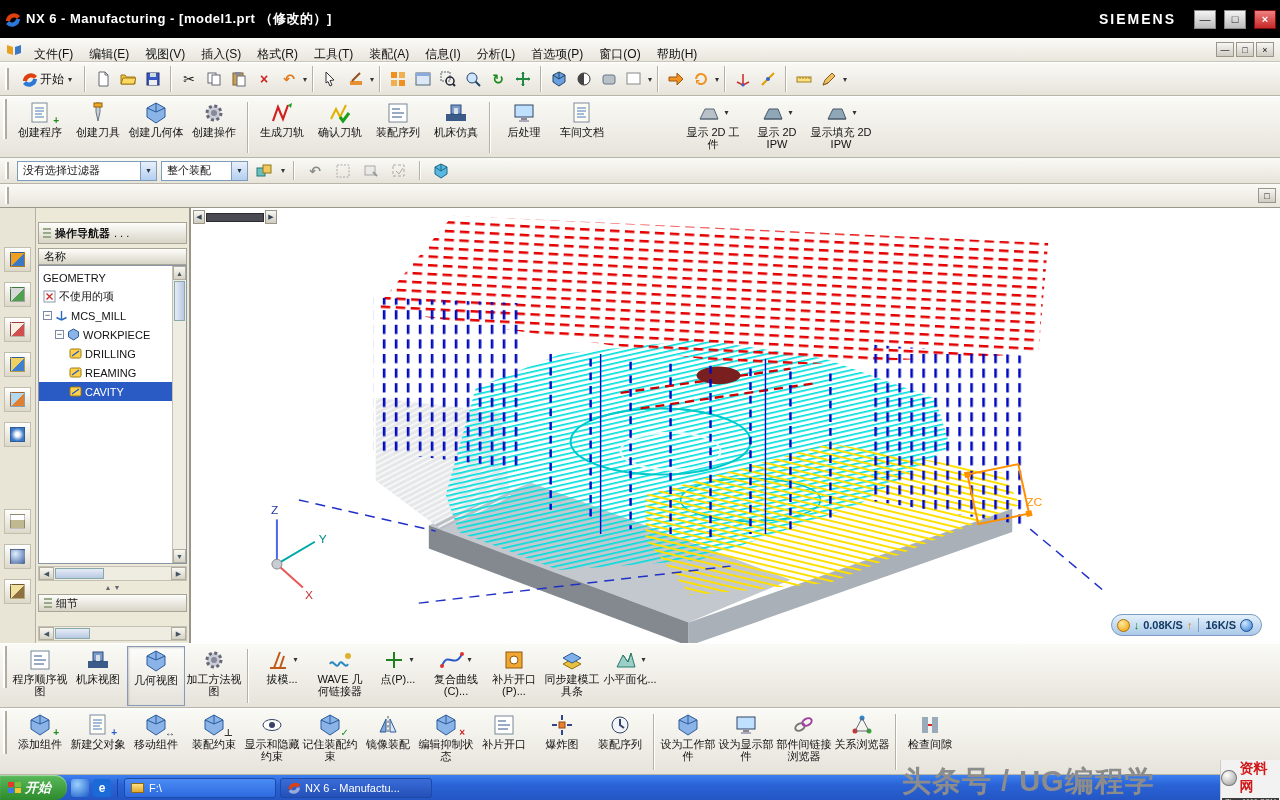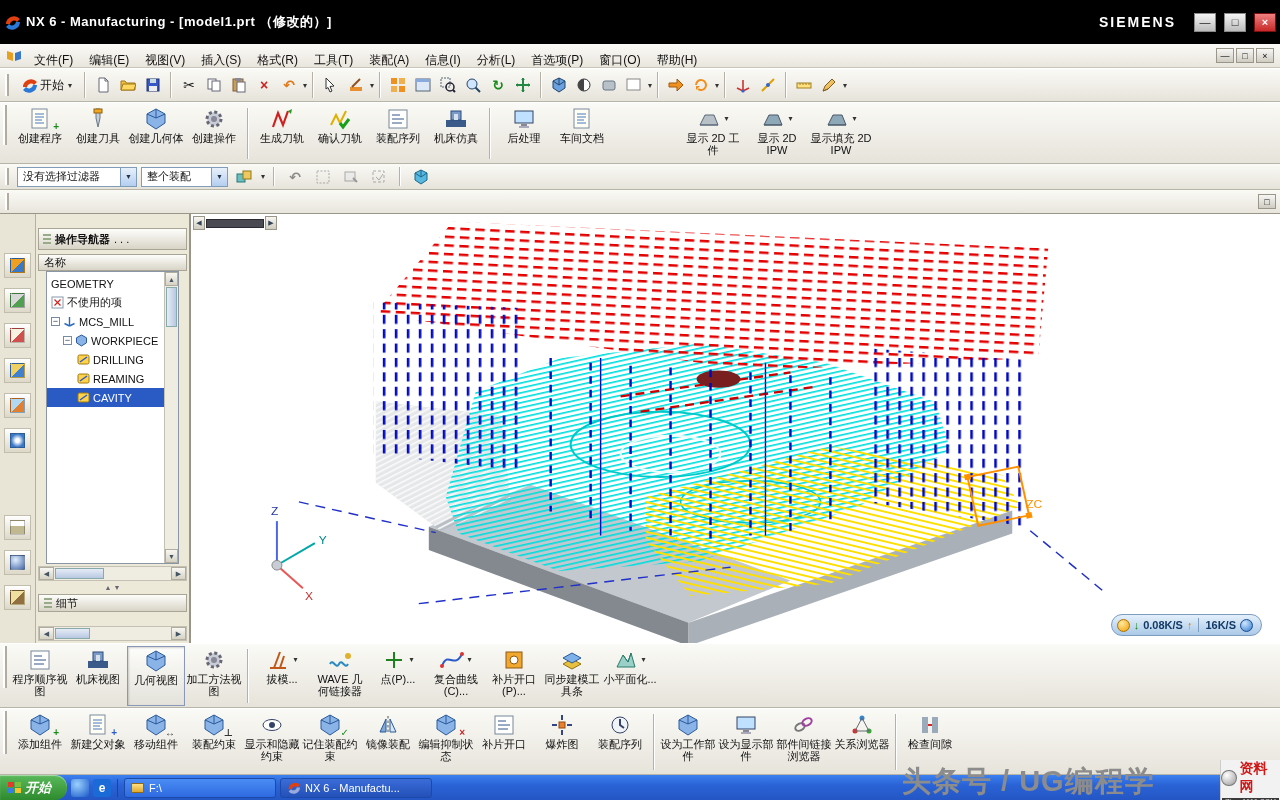--- a/index.html
+++ b/index.html
@@ -1,21 +1,21 @@
 <!DOCTYPE html>
 <html><head>
 <meta charset="utf-8">
 <style>
   * { box-sizing: border-box; margin: 0; padding: 0; }
   html,body { width:1280px; height:800px; overflow:hidden; }
   body { font-family:"Liberation Sans","DejaVu Sans",sans-serif; font-size:12px; color:#111; background:#ece9d8; }
   .screen { width:1280px; height:800px; display:flex; flex-direction:column; position:relative; background:#ece9d8; }
 
   
-  .titlebar { height:44px; background:#000; color:#fff; display:flex; align-items:center; padding:0 4px; gap:6px; flex:none; }
+  .titlebar { height:38px; background:#000; color:#fff; display:flex; align-items:center; padding:0 4px; gap:6px; flex:none; }
   .titlebar .title { font-weight:bold; font-size:13px; letter-spacing:.5px; white-space:nowrap; }
   .titlebar .brand { margin-left:auto; font-weight:bold; font-size:14px; letter-spacing:2px; margin-right:10px; }
   .winbtn { width:22px; height:19px; background:linear-gradient(#f4f4f4,#bcbcbc); border:1px solid #888; color:#222;
             display:flex; align-items:center; justify-content:center; font-size:11px; line-height:1; margin-left:2px; }
   .winbtn.close { background:linear-gradient(#f08080,#c62828); color:#fff; border-color:#7a1010; font-weight:bold; }
 
   
   .menubar { height:24px; background:linear-gradient(#fbfaf7,#e9e6dd); border-bottom:1px solid #c9c5ba; display:flex; align-items:center; padding-left:6px; flex:none; }
   .menu-item { padding:3px 8px; white-space:nowrap;margin-top:10px; }
   .mdigroup { margin-left:auto; display:flex; margin-right:6px; }
@@ -60,21 +60,21 @@
   .resourcebar { width:36px; background:#e8e4d6; border-right:1px solid #b4b0a4; display:flex; flex-direction:column; align-items:center; padding-top:34px; flex:none; }
   .ric { width:27px; height:25px; margin:5px 0; display:flex; align-items:center; justify-content:center; border:1px solid #c2bead; background:linear-gradient(#fff,#ddd8c8); }
   .g { width:15px; height:15px; display:block; border:1px solid rgba(0,0,0,.25); }
   .rspacer { height:52px; }
 
   .navigator { width:154px; background:#ece9d8; border-right:1px solid #9a968a; display:flex; flex-direction:column; flex:none; }
   .navpad { height:14px; flex:none; }
   .navhdr { height:22px; background:linear-gradient(#fdfdfb,#d8d4c6); border:1px solid #a8a496; margin:0 2px; display:flex; align-items:center; gap:4px; padding:0 4px; font-size:11px; flex:none; }
   .grip { width:8px; height:10px; background:repeating-linear-gradient(#9a8 0 2px, transparent 2px 4px); flex:none; }
   .namehdr { height:17px; margin:4px 2px 0 2px; background:linear-gradient(#fdfdfb,#d8d4c6); border:1px solid #a8a496; font-size:11px; padding:0 5px; display:flex; align-items:center; flex:none; }
-  .treewrap { flex:1; display:flex; margin:0 10px; border:1px solid #8a96a6; background:#fff; min-height:0; }
+  .treewrap { flex:1; display:flex; margin:0 2px; border:1px solid #8a96a6; background:#fff; min-height:0; }
   .tree { flex:1; overflow:hidden; padding-top:2px; }
   .trow { height:19px; display:flex; align-items:center; gap:3px; padding-left:4px; white-space:nowrap; overflow:hidden; font-size:11px; }
   .trow.sel { background:#2a5ac4; color:#fff; }
   .exp { width:9px; height:9px; border:1px solid #7a8aa0; background:#fff; color:#234; font-size:9px; line-height:7px; text-align:center; flex:none; }
   .nico { width:13px; height:13px; flex:none; }
   .vscroll { width:14px; background:#efece2; border-left:1px solid #c4c0b4; display:flex; flex-direction:column; }
   .sbbtn { height:14px; width:100%; background:linear-gradient(#f8f7f2,#d6d2c4); border:1px solid #b0ac9e; color:#456; font-size:7px; display:flex; align-items:center; justify-content:center; flex:none; }
   .sbtrack { flex:1; }
   .sbthumbv { height:40px; margin:1px; background:linear-gradient(90deg,#e6ecf6,#b8c8e2); border:1px solid #8aa; }
   .hscroll { height:15px; margin:2px 2px 0 2px; display:flex; align-items:stretch; background:#efece2; border:1px solid #c4c0b4; flex:none; }
@@ -550,21 +550,21 @@
             <use href="#b-ipw"></use>
           </svg>
           <span class="ddt">▾</span>
         </span>
         <span class="lbl">显示填充 2D IPW</span>
       </div>
   </div>
 
   <div class="selbar">
     <div class="drag"></div>
-    <div class="combo" style="width:120px">
+    <div class="combo" style="width:140px">
       <span class="val">没有选择过滤器</span>
       <span class="cbtn" style="margin-left:auto">▼</span>
     </div>
     <div class="combo" style="width:87px">
       <span class="val">整个装配</span>
       <span class="cbtn" style="margin-left:auto">▼</span>
     </div>
     <div class="ti">
         <svg class="i16" viewBox="0 0 16 16">
           <rect x="1" y="5" width="8" height="8" fill="#6ac0c0" stroke="#287878"></rect>

